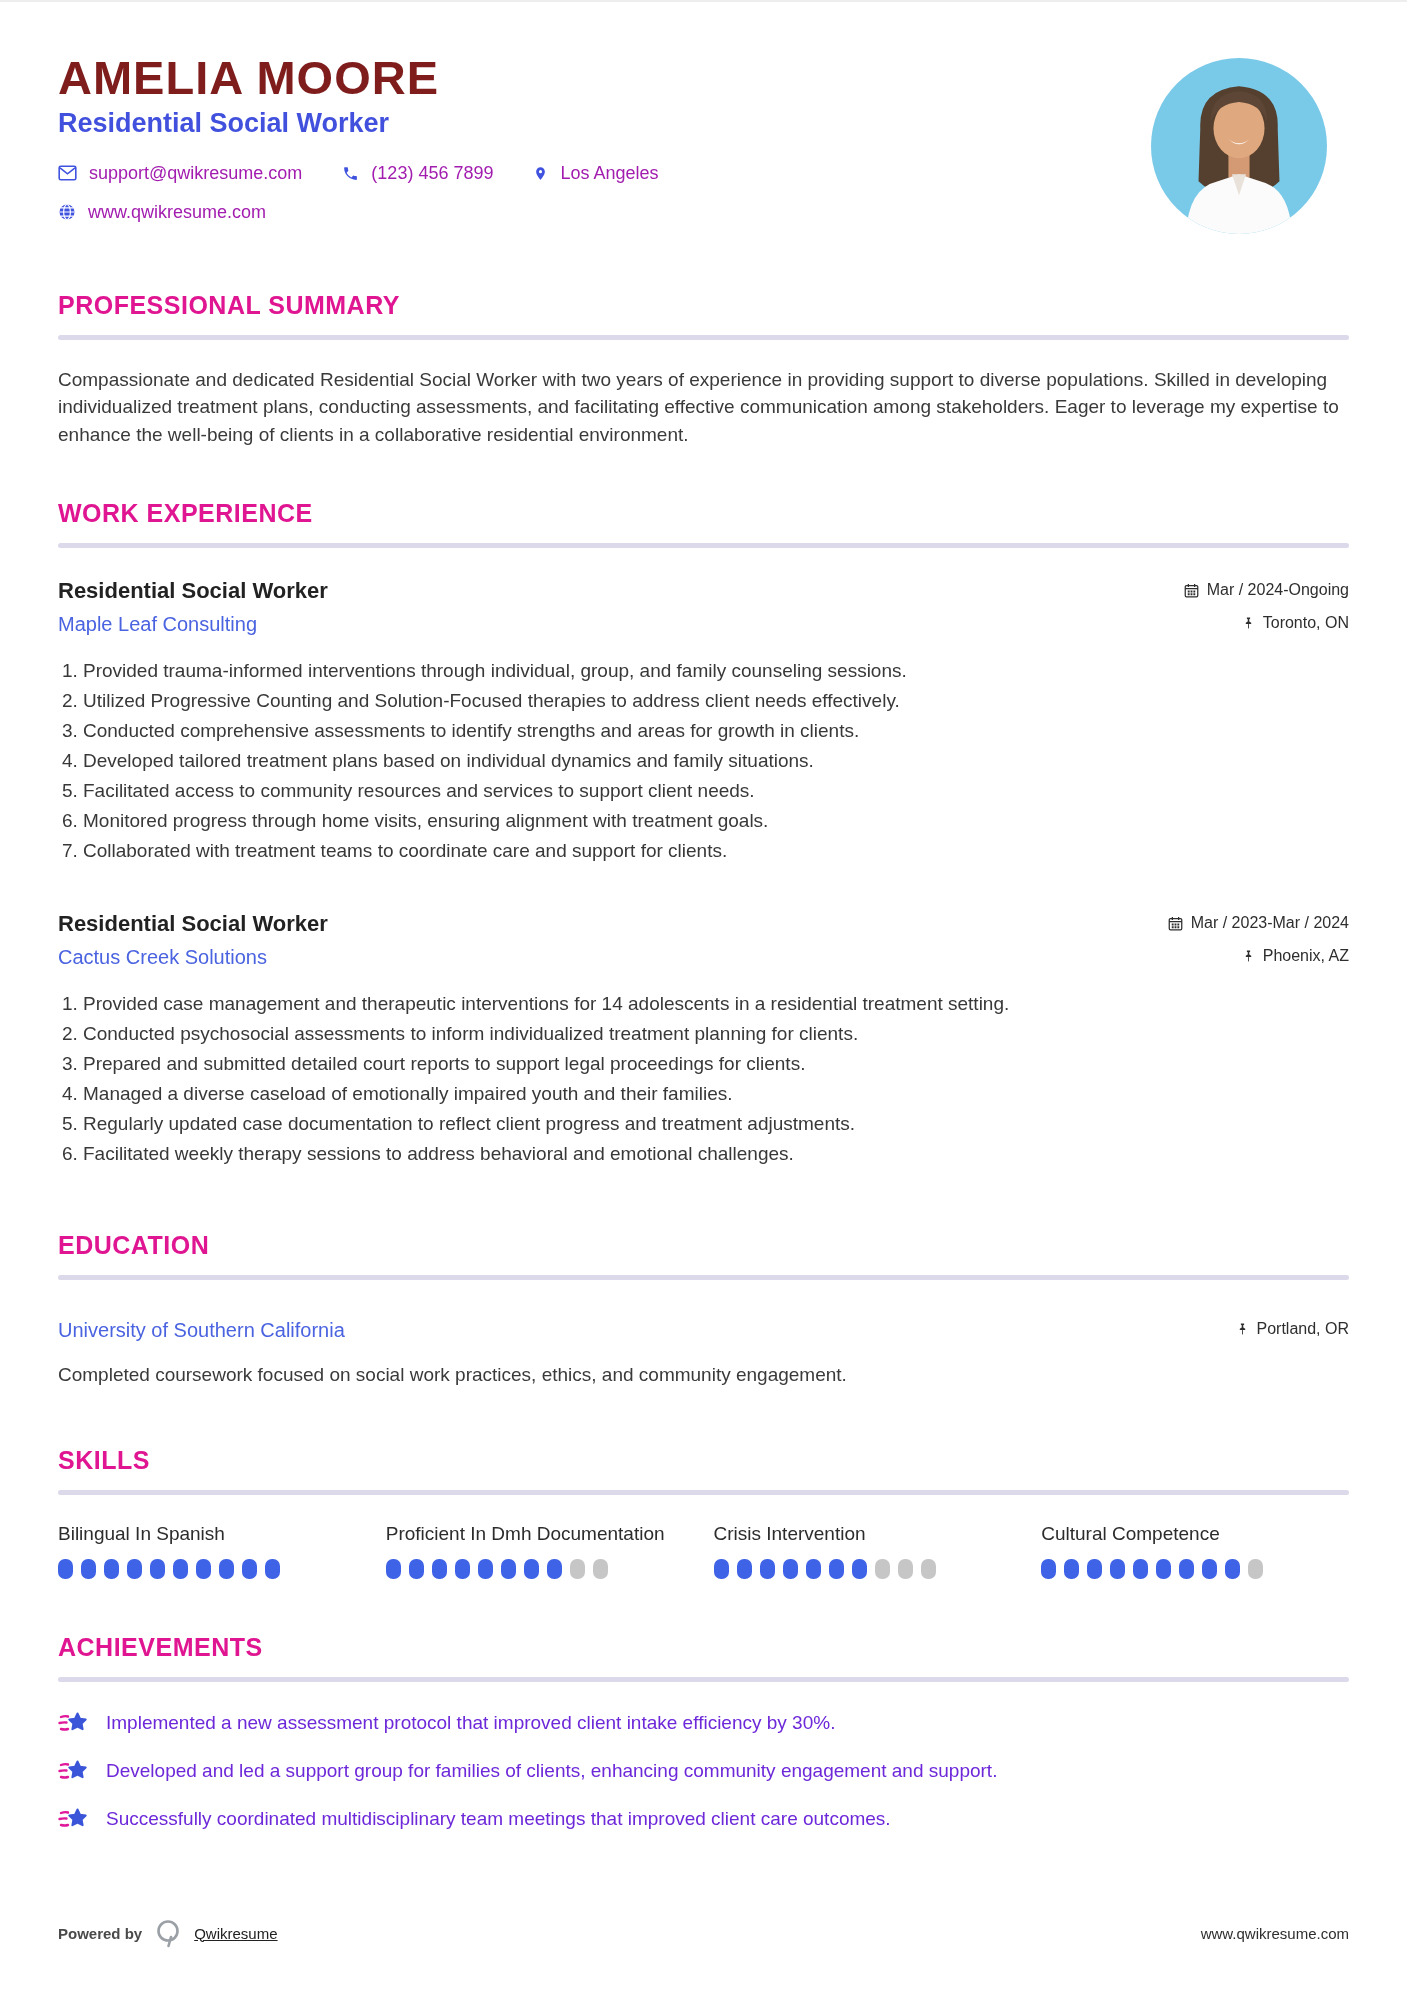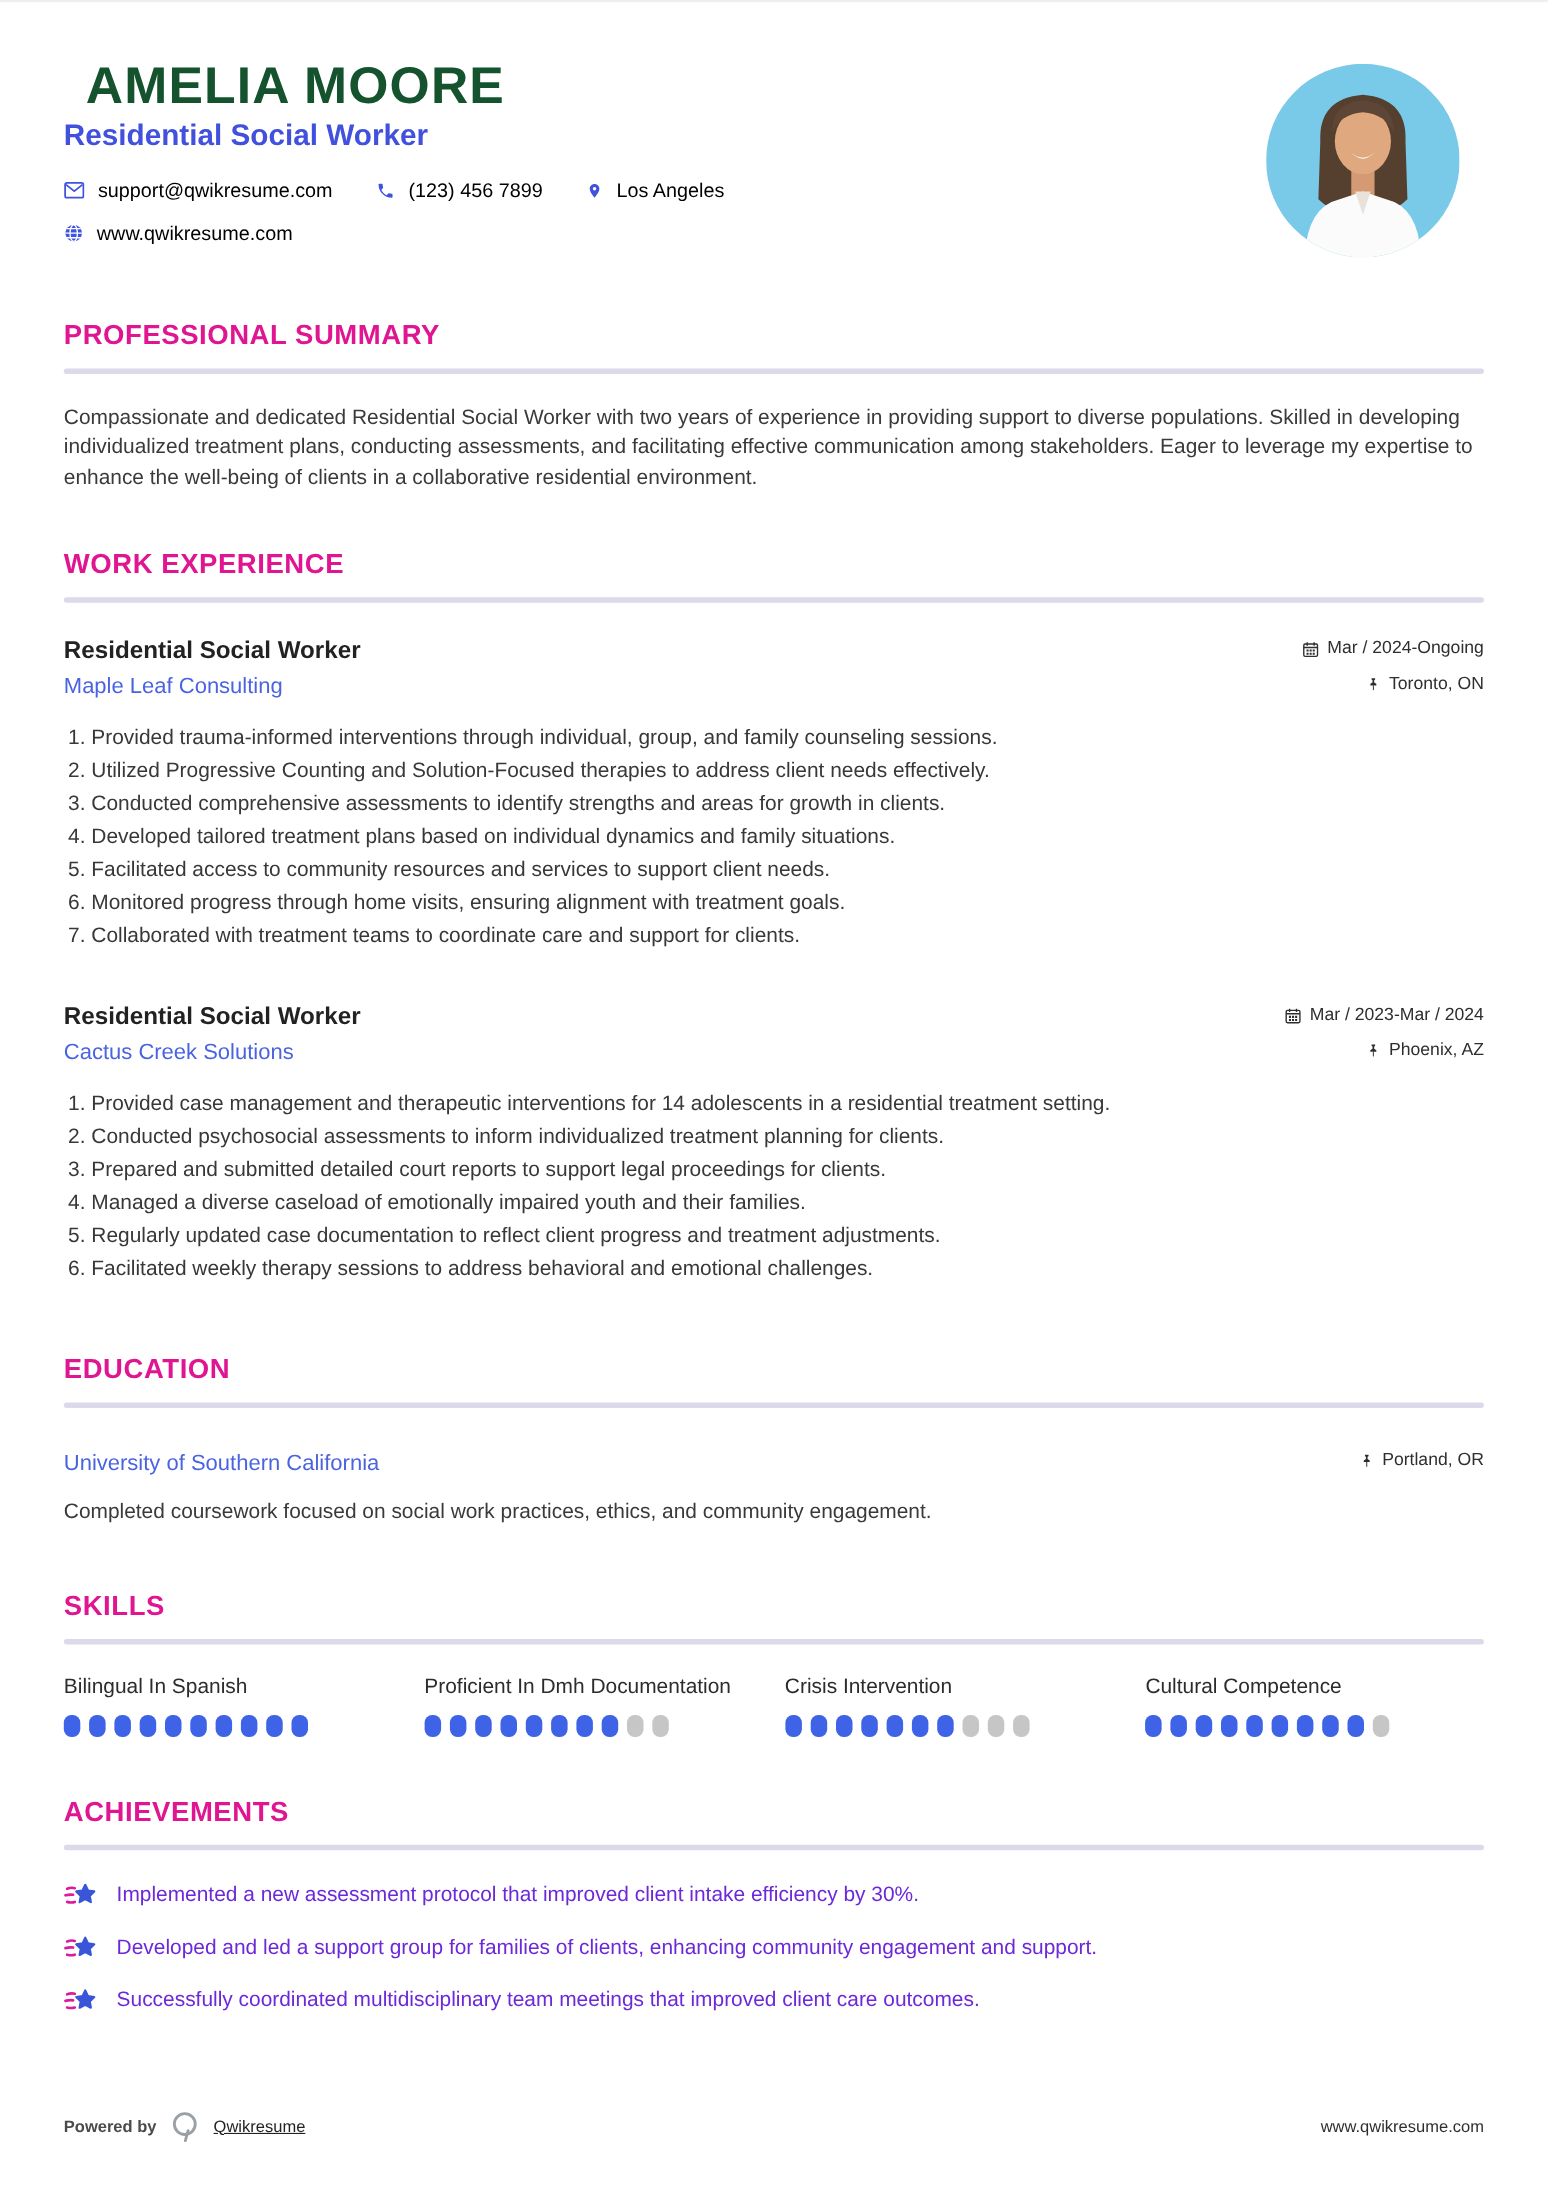--- a/index.html
+++ b/index.html
@@ -11,27 +11,27 @@
     position: relative;
     overflow: hidden;
     border-top: 2px solid #eee;
   }
   .page { padding: 50px 58px 0 58px; }
 
   
   .header { display: flex; justify-content: space-between; align-items: flex-start; }
   .name {
     font-size: 47px; font-weight: 800; letter-spacing: 1px;
-    color: #14532d; line-height: 1.1; margin-left: 20px;
+    color: #7f1d1d; line-height: 1.1;
   }
   .role-title { font-size: 27px; font-weight: 600; color: #4150dd; margin-top: 4px; }
   .contact-rows { margin-top: 24px; }
   .contact-row { display: flex; align-items: center; gap: 40px; margin-bottom: 18px; }
   .contact-item { display: flex; align-items: center; gap: 12px; }
-  .contact-item span.ctext { font-size: 18px; font-weight: 500; color: #000000; }
+  .contact-item span.ctext { font-size: 18px; font-weight: 500; color: #a21caf; }
   .contact-item svg { display: block; }
   .photo-wrap {
     width: 176px; height: 176px; border-radius: 50%;
     overflow: hidden; flex-shrink: 0; margin-right: 22px; margin-top: 6px;
   }
   .photo-wrap svg { display:block; }
 
   
   .section { margin-top: 50px; }
   .section-heading {

